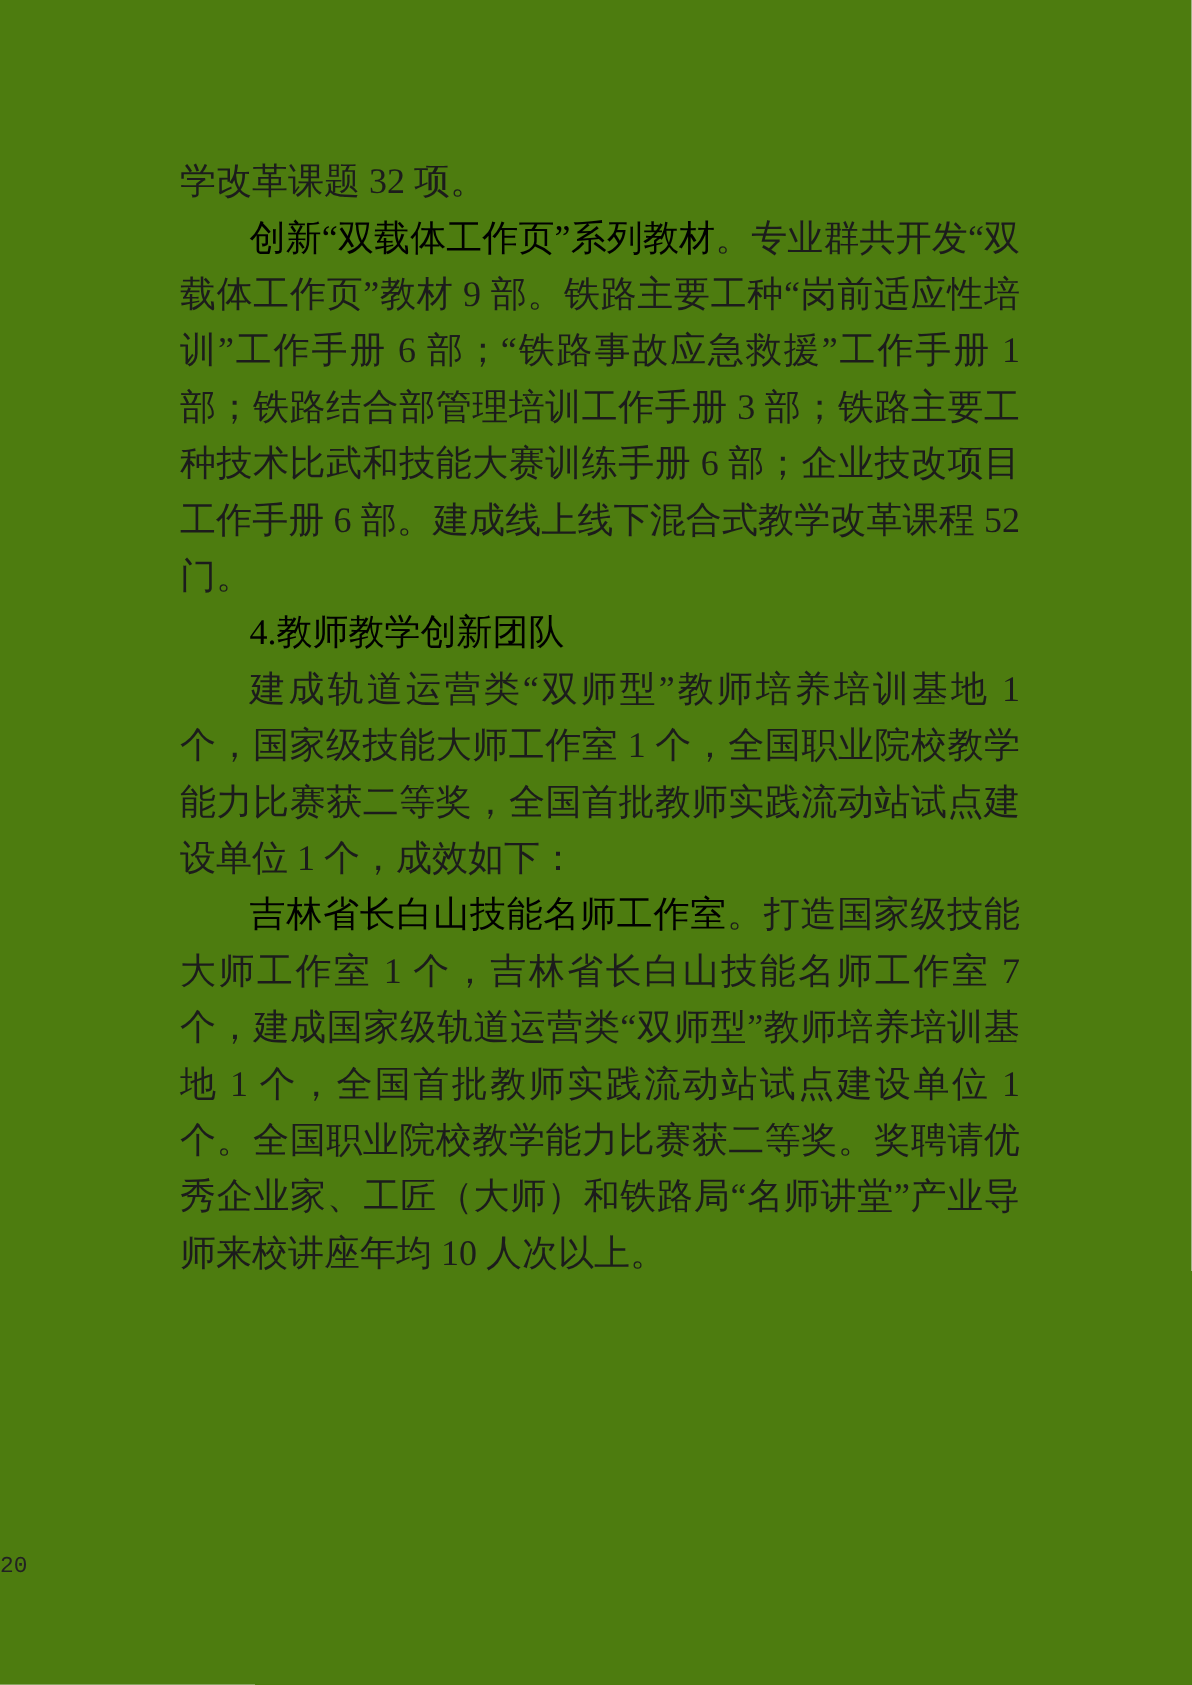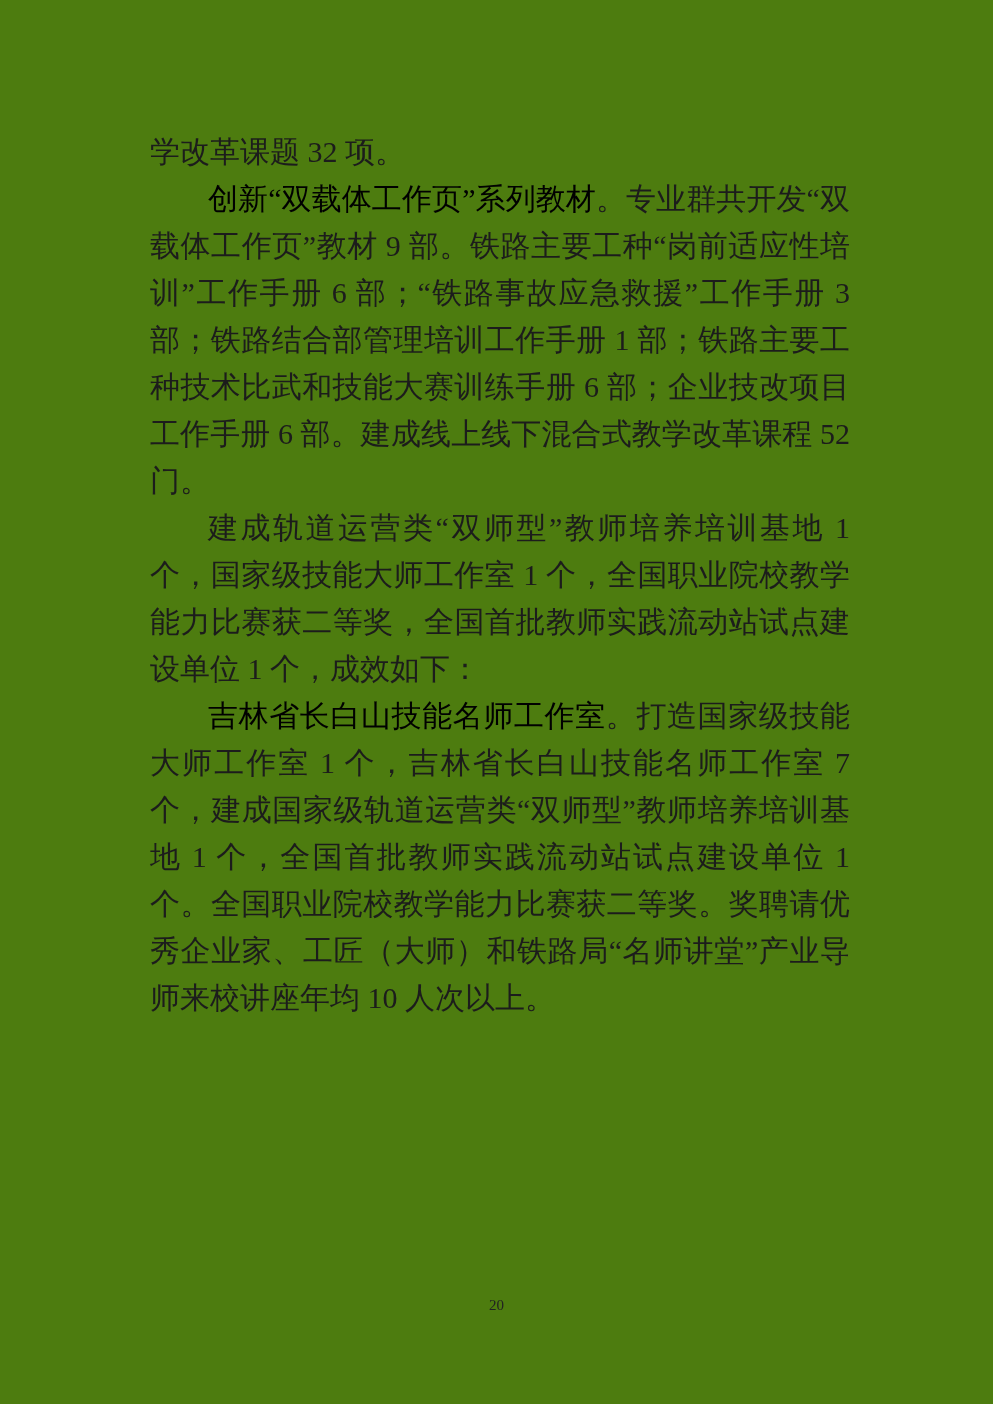--- a/index.html
+++ b/index.html
@@ -30,37 +30,38 @@
   .para.indent { text-indent: 58px; }
   .para b, .para.heading {
     font-weight: normal;
     color: #000000;
   }
   .page-number {
     position: absolute;
     top: 1294px;
     left: 0;
     width: 100%;
-    text-align: center;
-    font-size: 15px;
+    text-align: left;
+    font-size: 19px;
     line-height: 22px;
     color: #222222;
-    font-family: Liberation Serif, serif;
+    font-family: Liberation Mono, monospace;
   }
 </style>
 </head>
 <body>
 
 <div class="page">
   <div class="content">
 
     <p class="para"><span>学改革课题 32 项。</span></p>
 
-    <p class="para indent"><b>创新“双载体工作页”系列教材</b><span>。专业群共开发“双载体工作页”教材 9 部。铁路主要工种“岗前适应性培训”工作手册 6 部；“铁路事故应急救援”工作手册 3 部；铁路结合部管理培训工作手册 1 部；铁路主要工种技术比武和技能大赛训练手册 6 部；企业技改项目工作手册 6 部。建成线上线下混合式教学改革课程 52 门。</span></p>
+    <p class="para indent"><b>创新“双载体工作页”系列教材</b><span>。专业群共开发“双载体工作页”教材 9 部。铁路主要工种“岗前适应性培训”工作手册 6 部；“铁路事故应急救援”工作手册 1 部；铁路结合部管理培训工作手册 3 部；铁路主要工种技术比武和技能大赛训练手册 6 部；企业技改项目工作手册 6 部。建成线上线下混合式教学改革课程 52 门。</span></p>
 
+    <p class="para indent heading"><span>4.教师教学创新团队</span></p>
 
     <p class="para indent"><span>建成轨道运营类“双师型”教师培养培训基地 1 个，国家级技能大师工作室 1 个，全国职业院校教学能力比赛获二等奖，全国首批教师实践流动站试点建设单位 1 个，成效如下：</span></p>
 
     <p class="para indent"><b>吉林省长白山技能名师工作室</b><span>。打造国家级技能大师工作室 1 个，吉林省长白山技能名师工作室 7 个，建成国家级轨道运营类“双师型”教师培养培训基地 1 个，全国首批教师实践流动站试点建设单位 1 个。全国职业院校教学能力比赛获二等奖。奖聘请优秀企业家、工匠（大师）和铁路局“名师讲堂”产业导师来校讲座年均 10 人次以上。</span></p>
 
 
   </div>
 
   <div class="page-number">20</div>
 </div>

